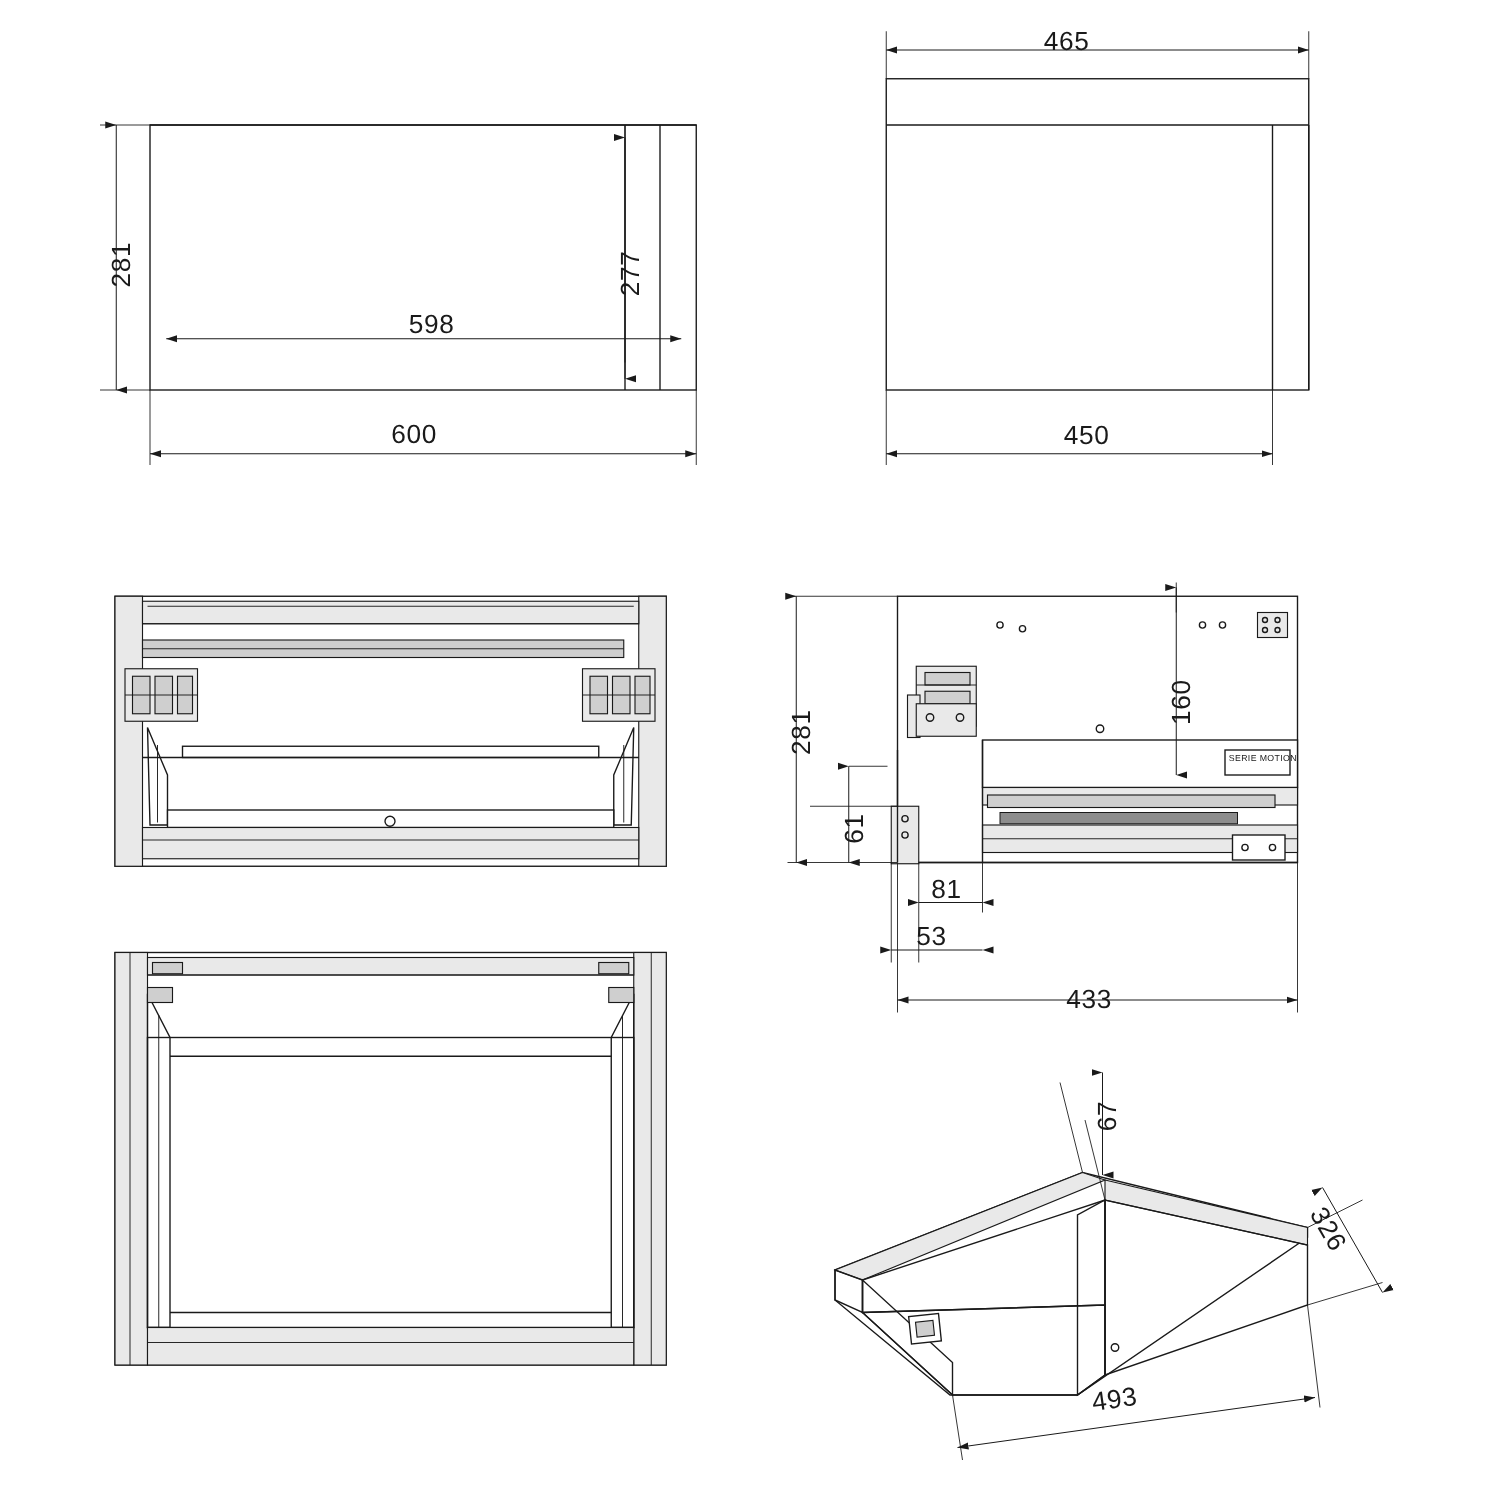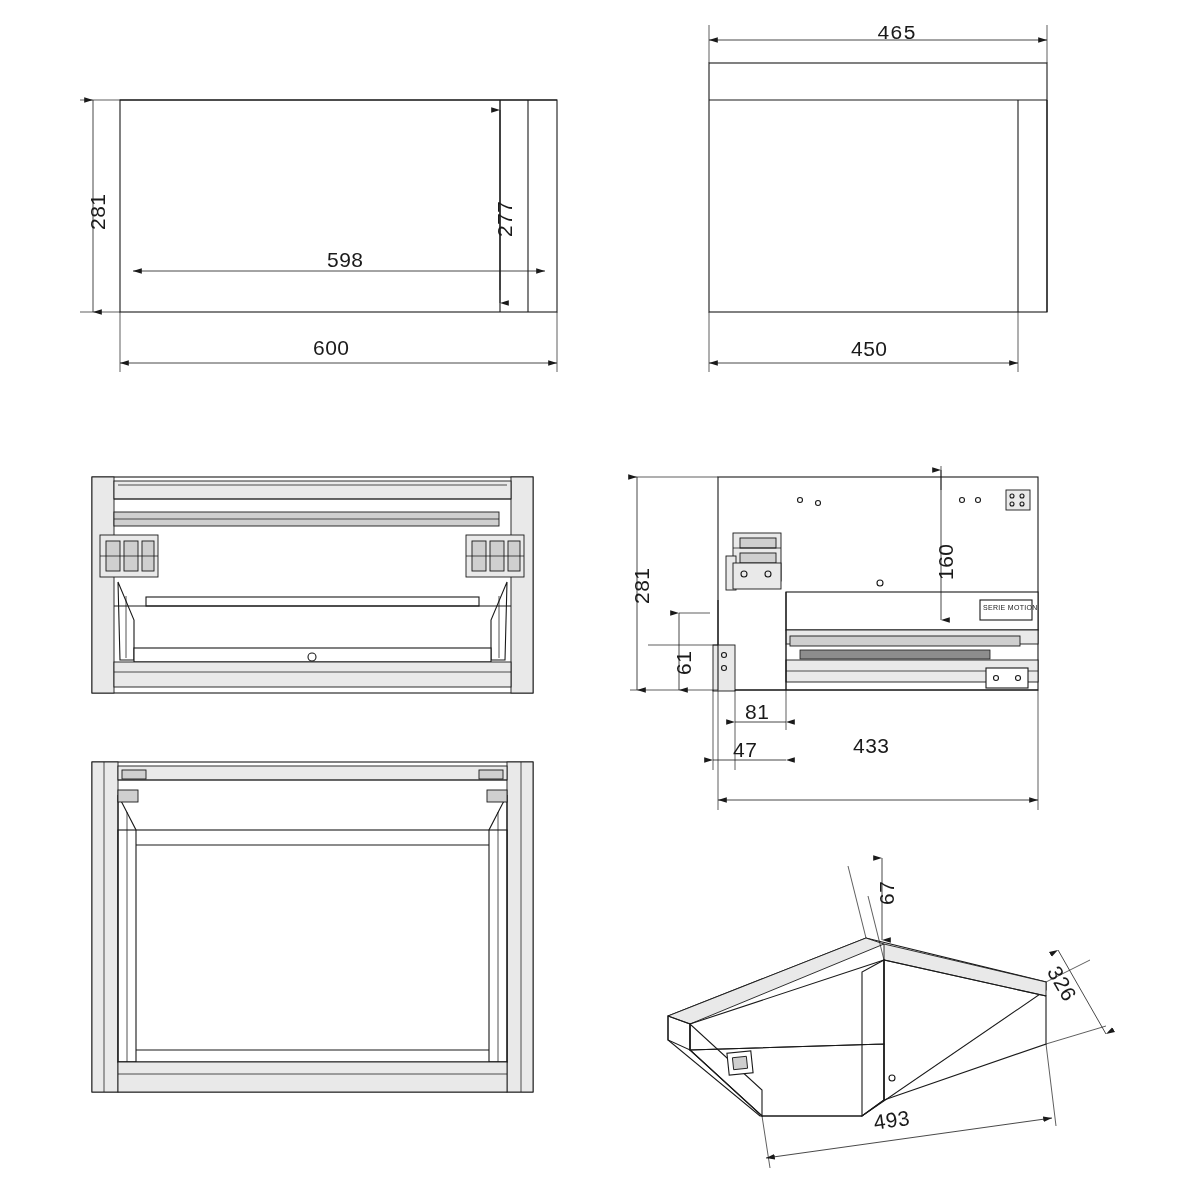--- a/index.html
+++ b/index.html
@@ -302,29 +302,29 @@
       <path d="M1,0 L4.5,11 L8,0 Z" fill="#1a1a1a"></path>
     </marker>
   </defs>
 </svg>
 
 <div class="dimlabel vert" style="left:86px; top:230px; transform:rotate(-90deg);">281</div>
 <div class="dimlabel vert" style="left:493px; top:237px; transform:rotate(-90deg);">277</div>
 <div class="dimlabel" style="left:327px; top:248px;text-align:right;">598</div>
 <div class="dimlabel" style="left:313px; top:336px;">600</div>
 
-<div class="dimlabel" style="left:877px; top:22px;font-family:Liberation Mono, monospace;">465</div>
+<div class="dimlabel" style="left:835px; top:22px;">465</div>
 <div class="dimlabel" style="left:851px; top:337px;">450</div>
 
 <div class="dimlabel vert" style="left:630px; top:604px; transform:rotate(-90deg);">281</div>
 <div class="dimlabel vert" style="left:672px; top:675px; transform:rotate(-90deg);">61</div>
 <div class="dimlabel vert" style="left:934px; top:580px; transform:rotate(-90deg);">160</div>
 <div class="dimlabel" style="left:745px; top:700px;">81</div>
-<div class="dimlabel" style="left:733px; top:738px;">47</div>
-<div class="dimlabel" style="left:853px; top:734px;">433</div>
+<div class="dimlabel" style="left:733px; top:738px;">53</div>
+<div class="dimlabel" style="left:853px; top:788px;">433</div>
 
 <div style="position:absolute; left:983px; top:604px; font-family:'Liberation Sans',sans-serif; font-size:7px; color:#1a1a1a; letter-spacing:0.3px;">SERIE MOTION</div>
 
 <div class="dimlabel vert" style="left:875px; top:905px; transform:rotate(-90deg);">67</div>
 <div class="dimlabel" style="left:1063px; top:962px; transform:rotate(60deg); transform-origin:0 0;">326</div>
 <div class="dimlabel" style="left:872px; top:1111px; transform:rotate(-8deg); transform-origin:0 0;">493</div>
 
 </div>
 
 </body></html>

